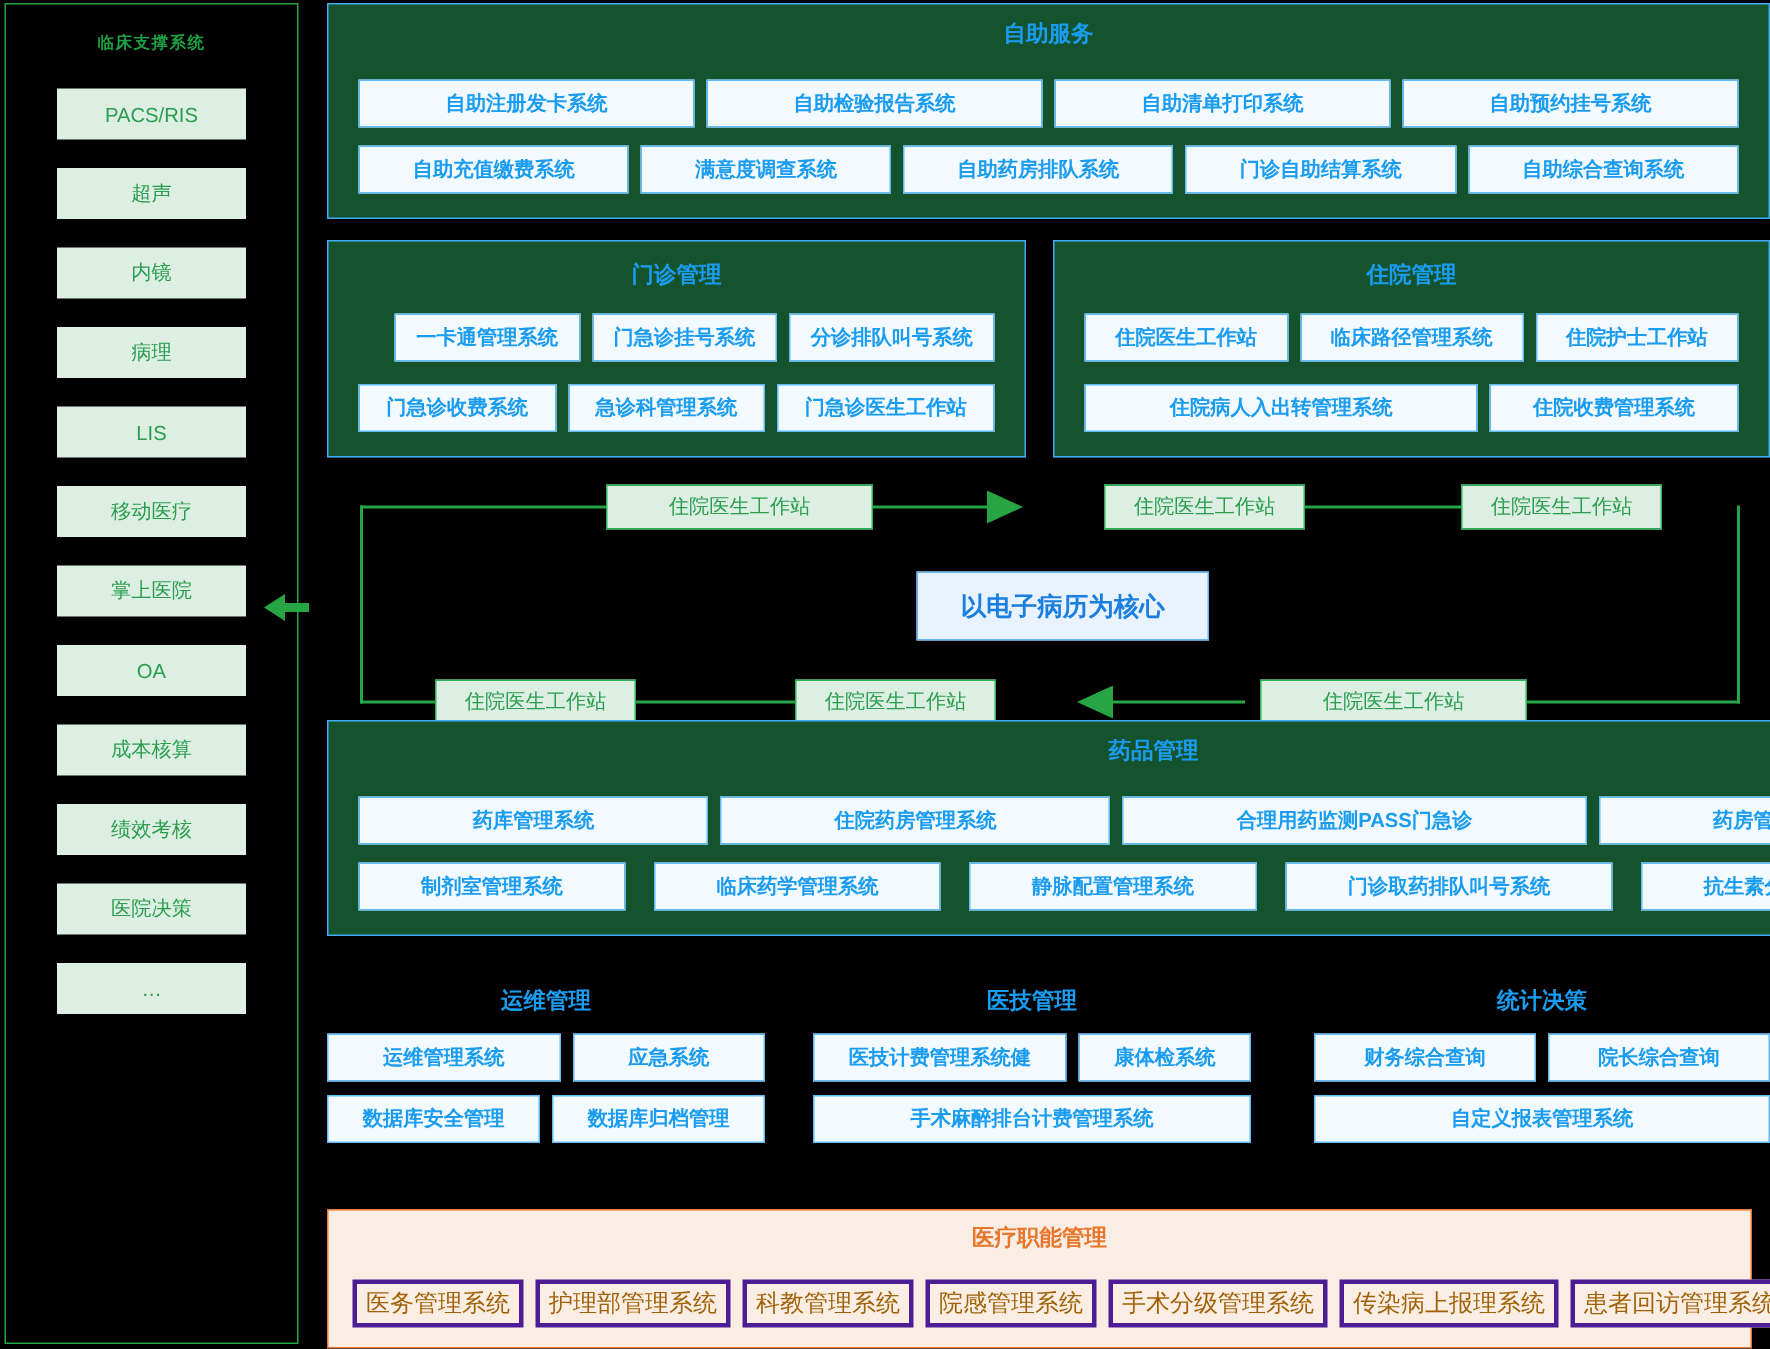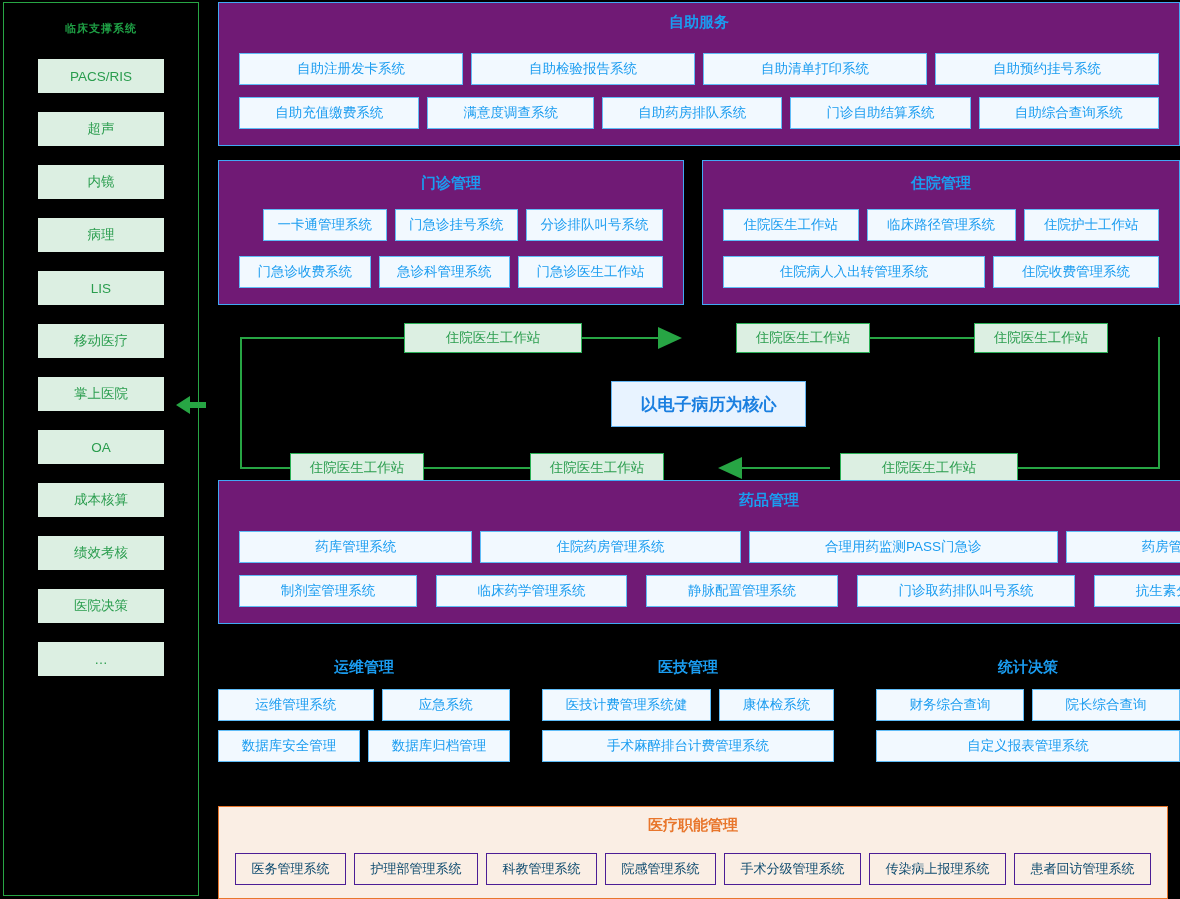--- a/index.html
+++ b/index.html
@@ -48,21 +48,21 @@
   
   #main {
     position: absolute; left: 206px; top: 0px;
     width: 974px; height: 899px;
     background: #000;
   }
 
   
   .card {
     position: absolute;
-    background: #701a75;
+    background: #14532d;
     border: 1px solid #41a9f5;
   }
   .card-title {
     text-align: center;
     color: #1a9cf0;
     font-weight: bold;
     font-size: 15px;
   }
   .chip-row {
     display: flex;
@@ -70,20 +70,21 @@
   }
   .chip {
     background: #f2f9ff;
     border: 1px solid #5fbcf7;
     color: #1a9cf0;
     font-size: 13.5px;
     height: 32px;
     display: flex; align-items: center; justify-content: center;
     white-space: nowrap;
     flex: 1 1 auto;
+    font-weight: bold;
   }
 
   
   #selfservice { left: 12px; top: 2px; width: 962px; height: 144px; }
   #selfservice .card-title { margin-top: 10px; }
   #ss-row1 { position:absolute; left: 20px; top: 50px; right: 20px; }
   #ss-row2 { position:absolute; left: 20px; top: 94px; right: 20px; }
 
   
   #outpatient { left: 12px; top: 160px; width: 466px; height: 145px; }
@@ -143,23 +144,23 @@
     background: #faeee4;
     border: 1px solid #e8762c;
   }
   #medfunc .mf-title {
     text-align: center; color: #e8762c;
     font-weight: bold; font-size: 15px; margin-top: 9px;
   }
   #mf-row { position: absolute; left: 16px; right: 16px; top: 46px; display: flex; gap: 8px; }
   .chip-orange {
     background: #faeee4;
-    border: 1px solid #4c1d95;
-    color: #0c4a6e;
-    font-size: 13px;
+    border: 3px solid #4c1d95;
+    color: #a16207;
+    font-size: 16px;
     height: 32px;
     display: flex; align-items: center; justify-content: center;
     white-space: nowrap;
     flex: 1 1 auto;
     padding: 0 6px;
   }
 </style>
 </head>
 <body>
 

